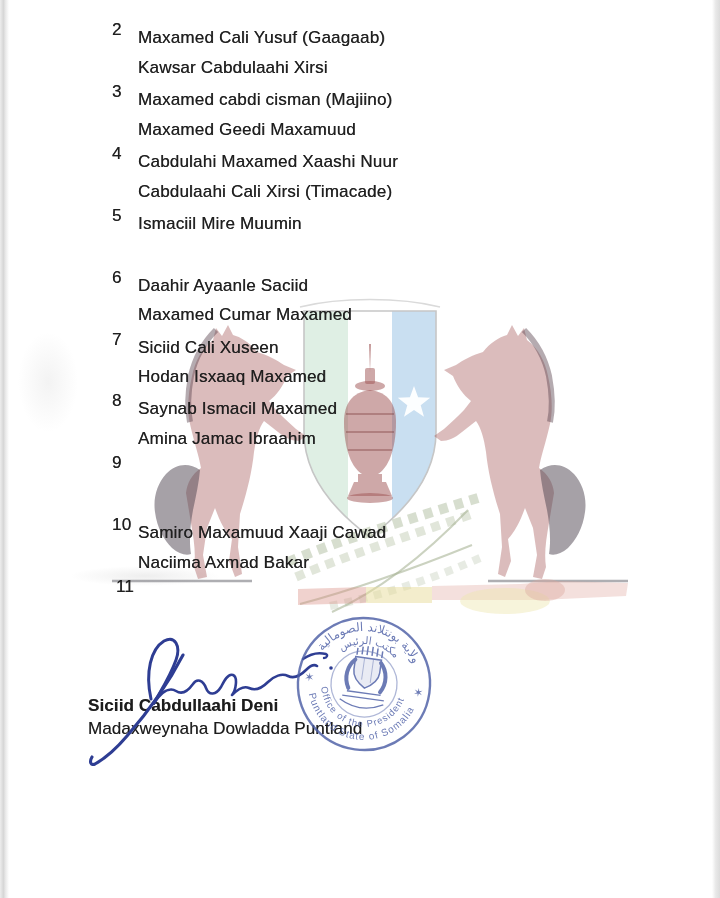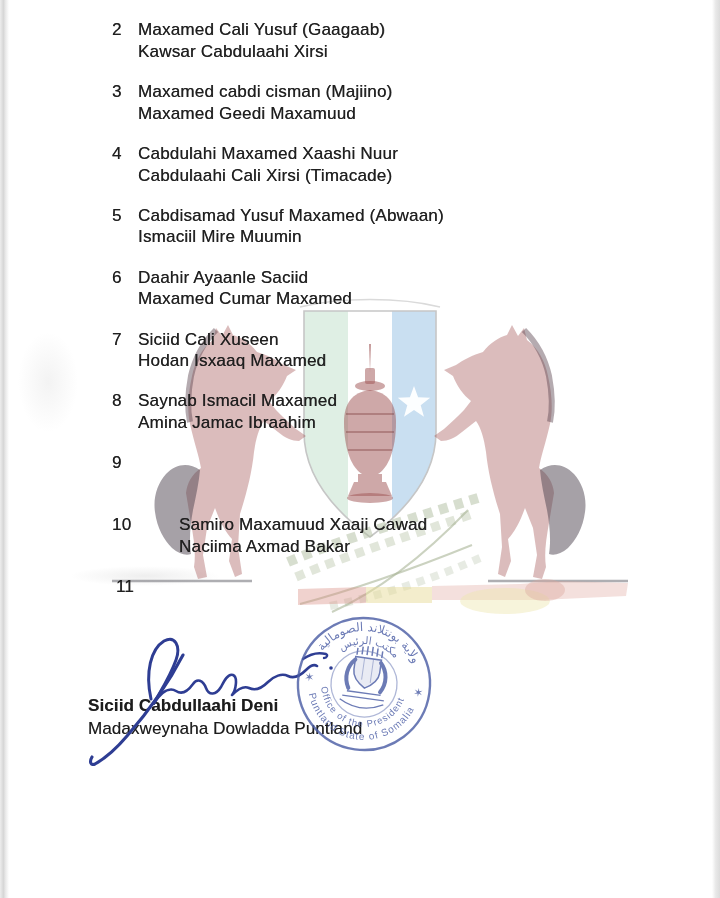--- a/index.html
+++ b/index.html
@@ -13,21 +13,21 @@
   .smudge1{position:absolute;left:18px;top:332px;width:60px;height:100px;
       background:radial-gradient(closest-side,rgba(170,170,170,.14),rgba(170,170,170,0));}
   .smudge2{position:absolute;left:70px;top:566px;width:150px;height:20px;
       background:radial-gradient(closest-side,rgba(150,150,150,.16),rgba(150,150,150,0));}
   
   #list{position:absolute;left:0;top:0;width:720px;height:898px;z-index:2;}
   .row{position:absolute;left:112px;display:flex;color:#1f1f1f;font-size:17px;
        line-height:21.8px;letter-spacing:.2px;
        text-shadow:.3px 0 0 rgba(0,0,0,.55), 0 .2px .4px rgba(0,0,0,.25);}
   .num{width:26px;flex:0 0 26px;}
-  .names span{display:block;}
+  .names span{display:block;margin-top:8px;}
   
   .sig-block{position:absolute;left:88px;top:694px;z-index:2;color:#1c1c1c;
        font-size:17px;line-height:23px;letter-spacing:.1px;
        text-shadow:.3px 0 0 rgba(0,0,0,.5);}
   .sig-name{font-weight:700;}
   svg.layer{position:absolute;left:0;top:0;pointer-events:none;}
   #wm{z-index:1;}
   #ink{z-index:3;}
 </style>
 </head>
@@ -120,21 +120,20 @@
       <span class="num">4</span>
       <span class="names">
         <span>Cabdulahi Maxamed Xaashi Nuur</span>
         <span>Cabdulaahi Cali Xirsi (Timacade)</span>
       </span>
     </div>
 
     <div class="row" style="top: 204.7px;">
       <span class="num">5</span>
       <span class="names">
-        <span>Cabdisamad Yusuf Maxamed (Abwaan)</span>
         <span>Ismaciil Mire Muumin</span>
       </span>
     </div>
 
     <div class="row" style="top: 266.6px;">
       <span class="num">6</span>
       <span class="names">
         <span>Daahir Ayaanle Saciid</span>
         <span>Maxamed Cumar Maxamed</span>
       </span>
@@ -153,21 +152,21 @@
       <span class="names">
         <span>Saynab Ismacil Maxamed</span>
         <span>Amina Jamac Ibraahim</span>
       </span>
     </div>
 
     <div class="row" style="top: 452.3px;">
       <span class="num">9</span>
     </div>
 
-    <div class="row" style="top: 514.2px; gap: 41px;">
+    <div class="row" style="top: 514.2px;">
       <span class="num">10</span>
       <span class="names">
         <span>Samiro Maxamuud Xaaji Cawad</span>
         <span>Naciima Axmad Bakar</span>
       </span>
     </div>
 
     <div class="row" style="top: 576.1px; text-align: center;">
       <span class="num">11</span>
     </div>

